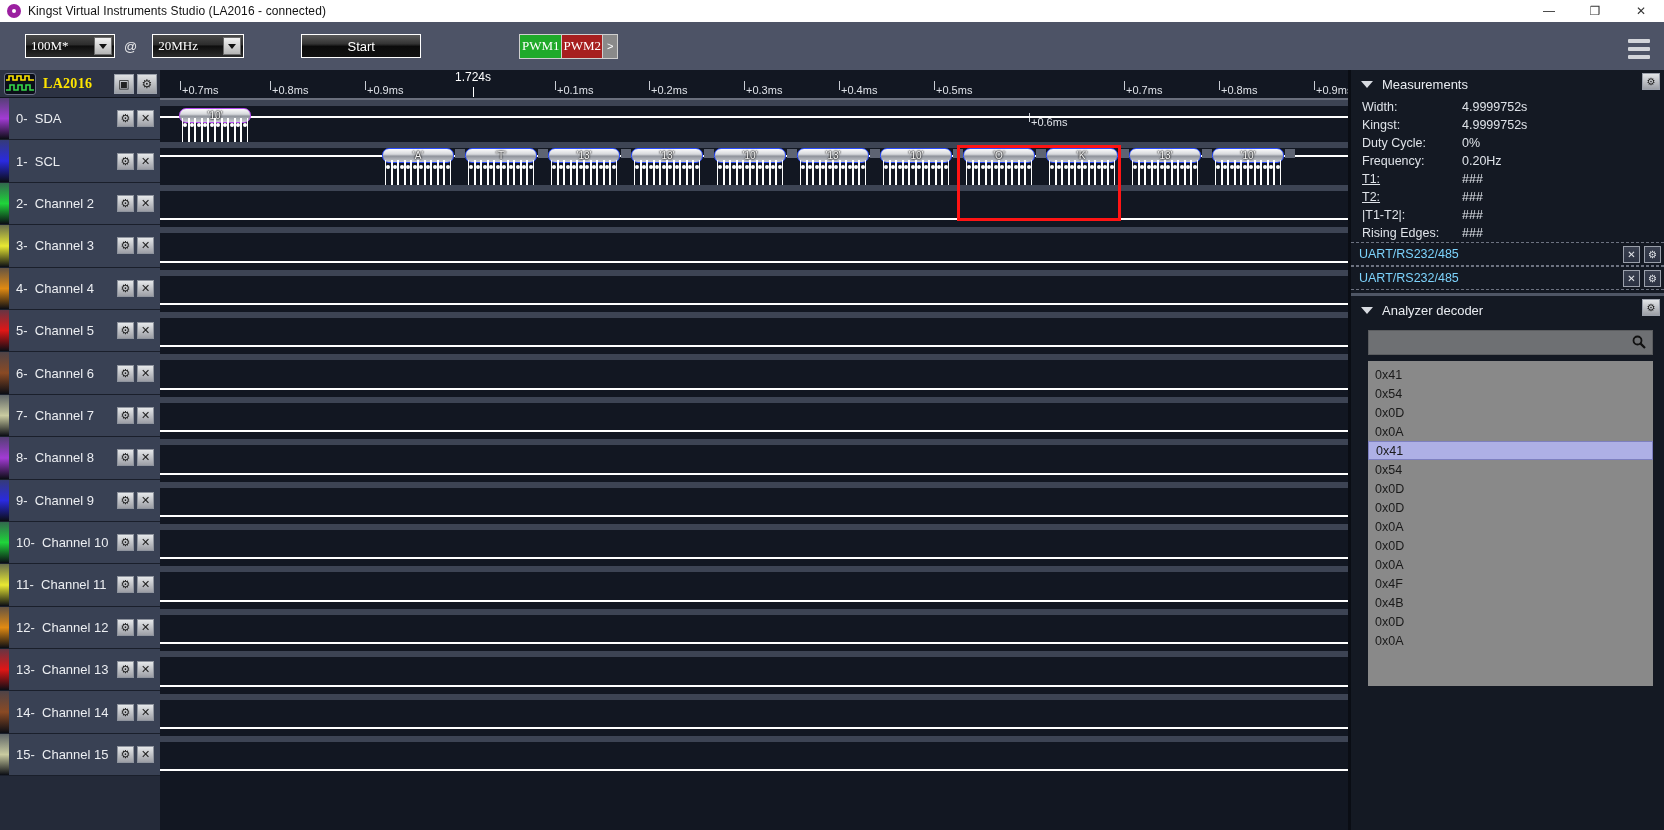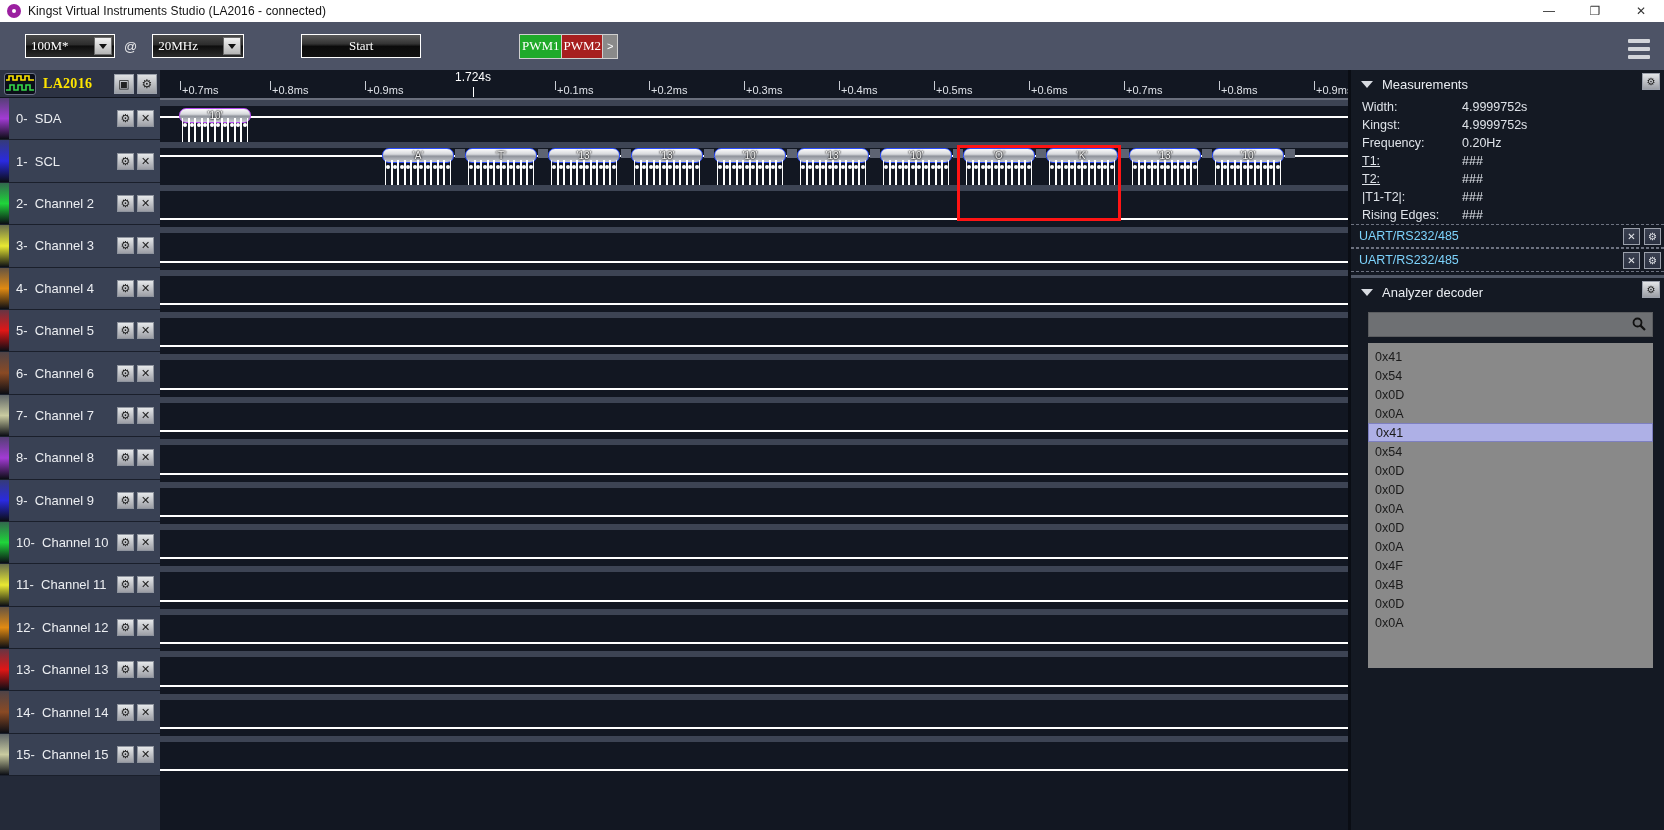--- a/index.html
+++ b/index.html
@@ -21,21 +21,21 @@
          display:flex;align-items:center;position:relative;margin-left:6px;}
   .combo .val{color:#fff;font-size:13px;padding-left:5px;font-family:"Liberation Serif",serif;white-space:nowrap;}
   .combo .arrowbox{position:absolute;right:2px;top:2px;width:18px;height:18px;
          background:linear-gradient(180deg,#f2f2f2,#b5b5b5);border:1px solid #6a6a6a;display:flex;align-items:center;justify-content:center;}
   .combo .arrowbox i{border-left:4px solid transparent;border-right:4px solid transparent;border-top:5px solid #111;display:block;}
   .combo1{width:90px;margin-left:25px;}
   .combo2{width:92px;}
   .at{color:#e8e8ea;font-size:13px;margin:0 9px 0 9px;}
   .startbtn{width:120px;height:24px;margin-left:57px;border:1px solid #fff;
      background:linear-gradient(180deg,#5a5a5a 0%,#343434 40%,#0b0b0b 52%,#111 100%);
-     color:#fff;font-size:13px;font-family:Liberation Serif, serif;display:flex;align-items:center;justify-content:center;}
+     color:#fff;font-size:13px;font-family:Liberation Sans, sans-serif;display:flex;align-items:center;justify-content:center;}
   .pwmwrap{display:flex;margin-left:98px;border:1px solid #cfcfcf;height:25px;}
   .pwm{width:41px;display:flex;align-items:center;justify-content:center;color:#fff;font-size:13px;font-family:"Liberation Serif",serif;}
   .pwm1{background:#1faa2a;}
   .pwm2{background:#a61f1f;border-left:1px solid #cfcfcf;}
   .pwmmore{width:15px;background:#8a8a8a;color:#fff;font-size:11px;display:flex;align-items:center;justify-content:center;border-left:1px solid #cfcfcf;}
   .hamburger{position:absolute;right:14px;top:17px;width:22px;display:flex;flex-direction:column;gap:4px;}
   .hamburger span{display:block;height:4px;background:#d3d5da;border-radius:1px;}
 
   
   .main{position:absolute;left:0;top:70px;width:1664px;height:760px;}
@@ -300,21 +300,21 @@
   <div class="wavearea">
     <div class="ruler" id="ruler">
         <div class="tick" style="left: 22px;">+0.7ms</div>
         <div class="tick" style="left: 112px;">+0.8ms</div>
         <div class="tick" style="left: 207px;">+0.9ms</div>
         <div class="tick" style="left: 397px;">+0.1ms</div>
         <div class="tick" style="left: 491px;">+0.2ms</div>
         <div class="tick" style="left: 586px;">+0.3ms</div>
         <div class="tick" style="left: 681px;">+0.4ms</div>
         <div class="tick" style="left: 776px;">+0.5ms</div>
-        <div class="tick" style="left: 871px;">+0.6ms</div>
+        <div class="tick" style="left: 871px; margin-top: 32px;">+0.6ms</div>
         <div class="tick" style="left: 966px;">+0.7ms</div>
         <div class="tick" style="left: 1061px;">+0.8ms</div>
         <div class="tick" style="left: 1156px;">+0.9ms</div>
         <div class="cursorlbl" style="left: 313px;">1.724s</div>
         <div class="cursormark" style="left: 313px;"></div>
       </div>
     <div id="wavebody">
         <div class="wrow" style="top: 30px; height: 42.4px;">
           <div class="sep" style="top: 0px;"></div>
           <div class="lo" style="top: 16px;"></div>
@@ -678,20 +678,24 @@
       <div class="gearbtn">⚙</div>
     </div>
     <div id="measrows">
         <div class="mrow">
           <div class="mkey">Width:</div>
           <div class="mval">4.9999752s</div>
         </div>
         <div class="mrow">
           <div class="mkey">Kingst:</div>
           <div class="mval">4.9999752s</div>
+        </div>
+        <div class="mrow">
+          <div class="mkey">Duty Cycle:</div>
+          <div class="mval">0%</div>
         </div>
         <div class="mrow">
           <div class="mkey">Frequency:</div>
           <div class="mval">0.20Hz</div>
         </div>
         <div class="mrow">
           <div class="mkey ul">T1:</div>
           <div class="mval">###</div>
         </div>
         <div class="mrow">

